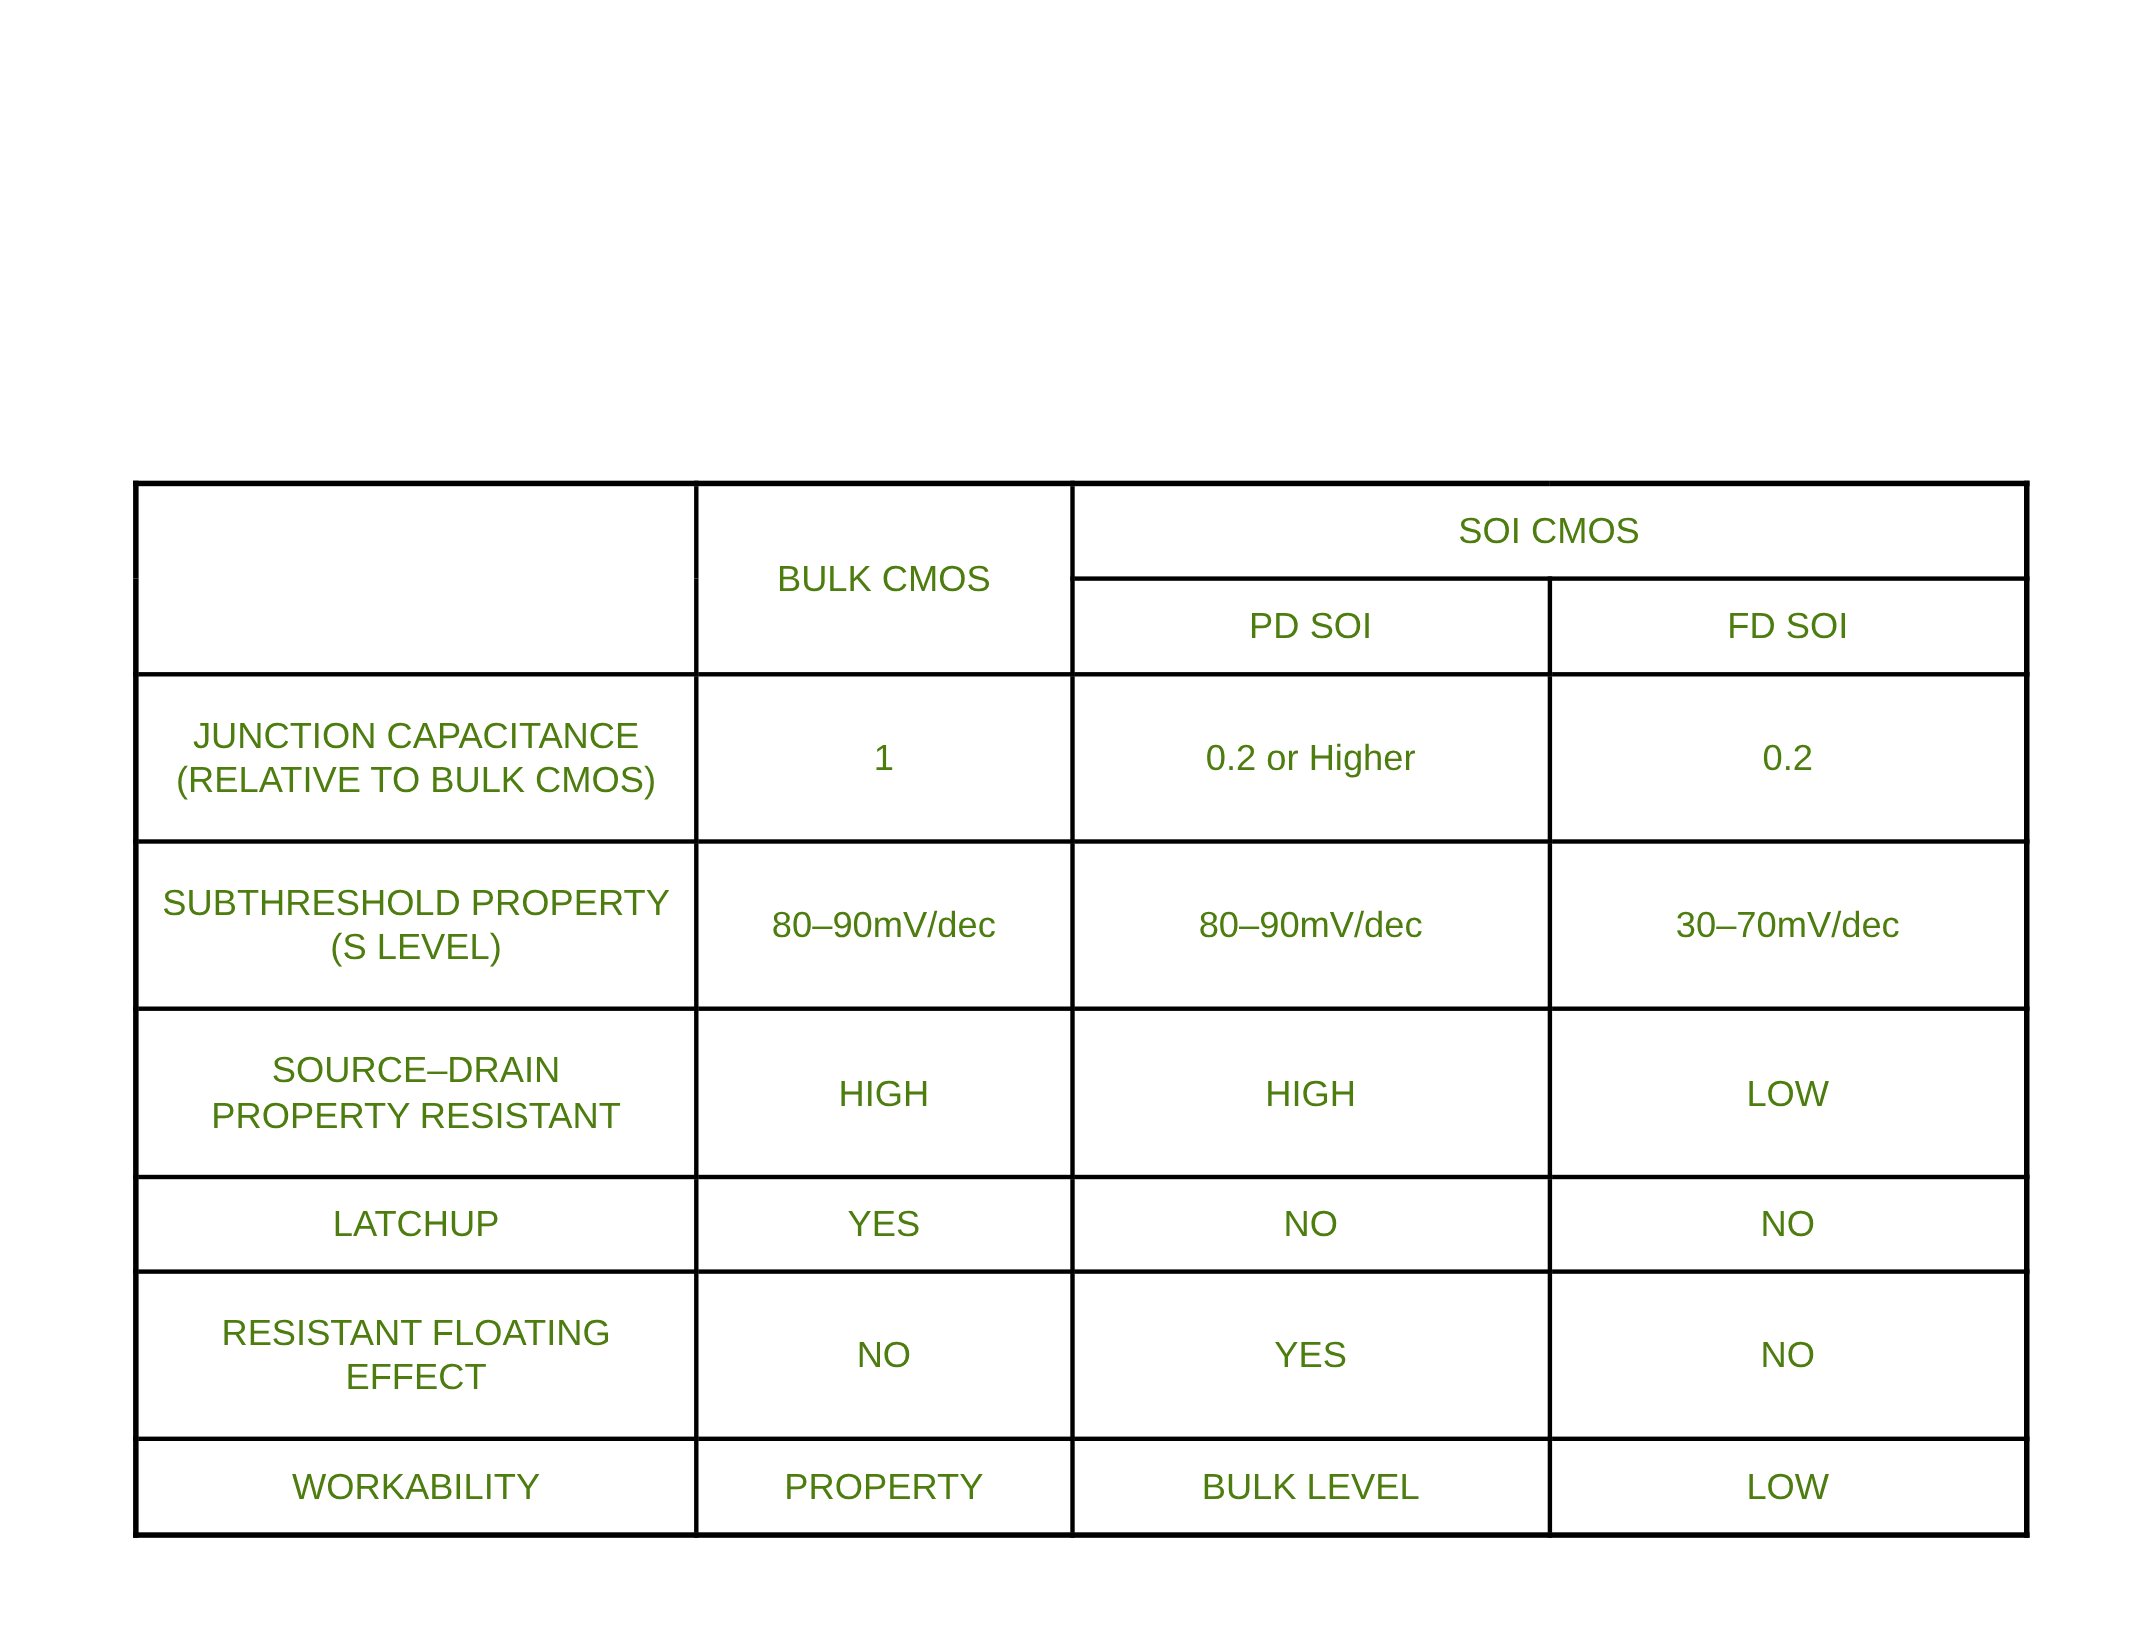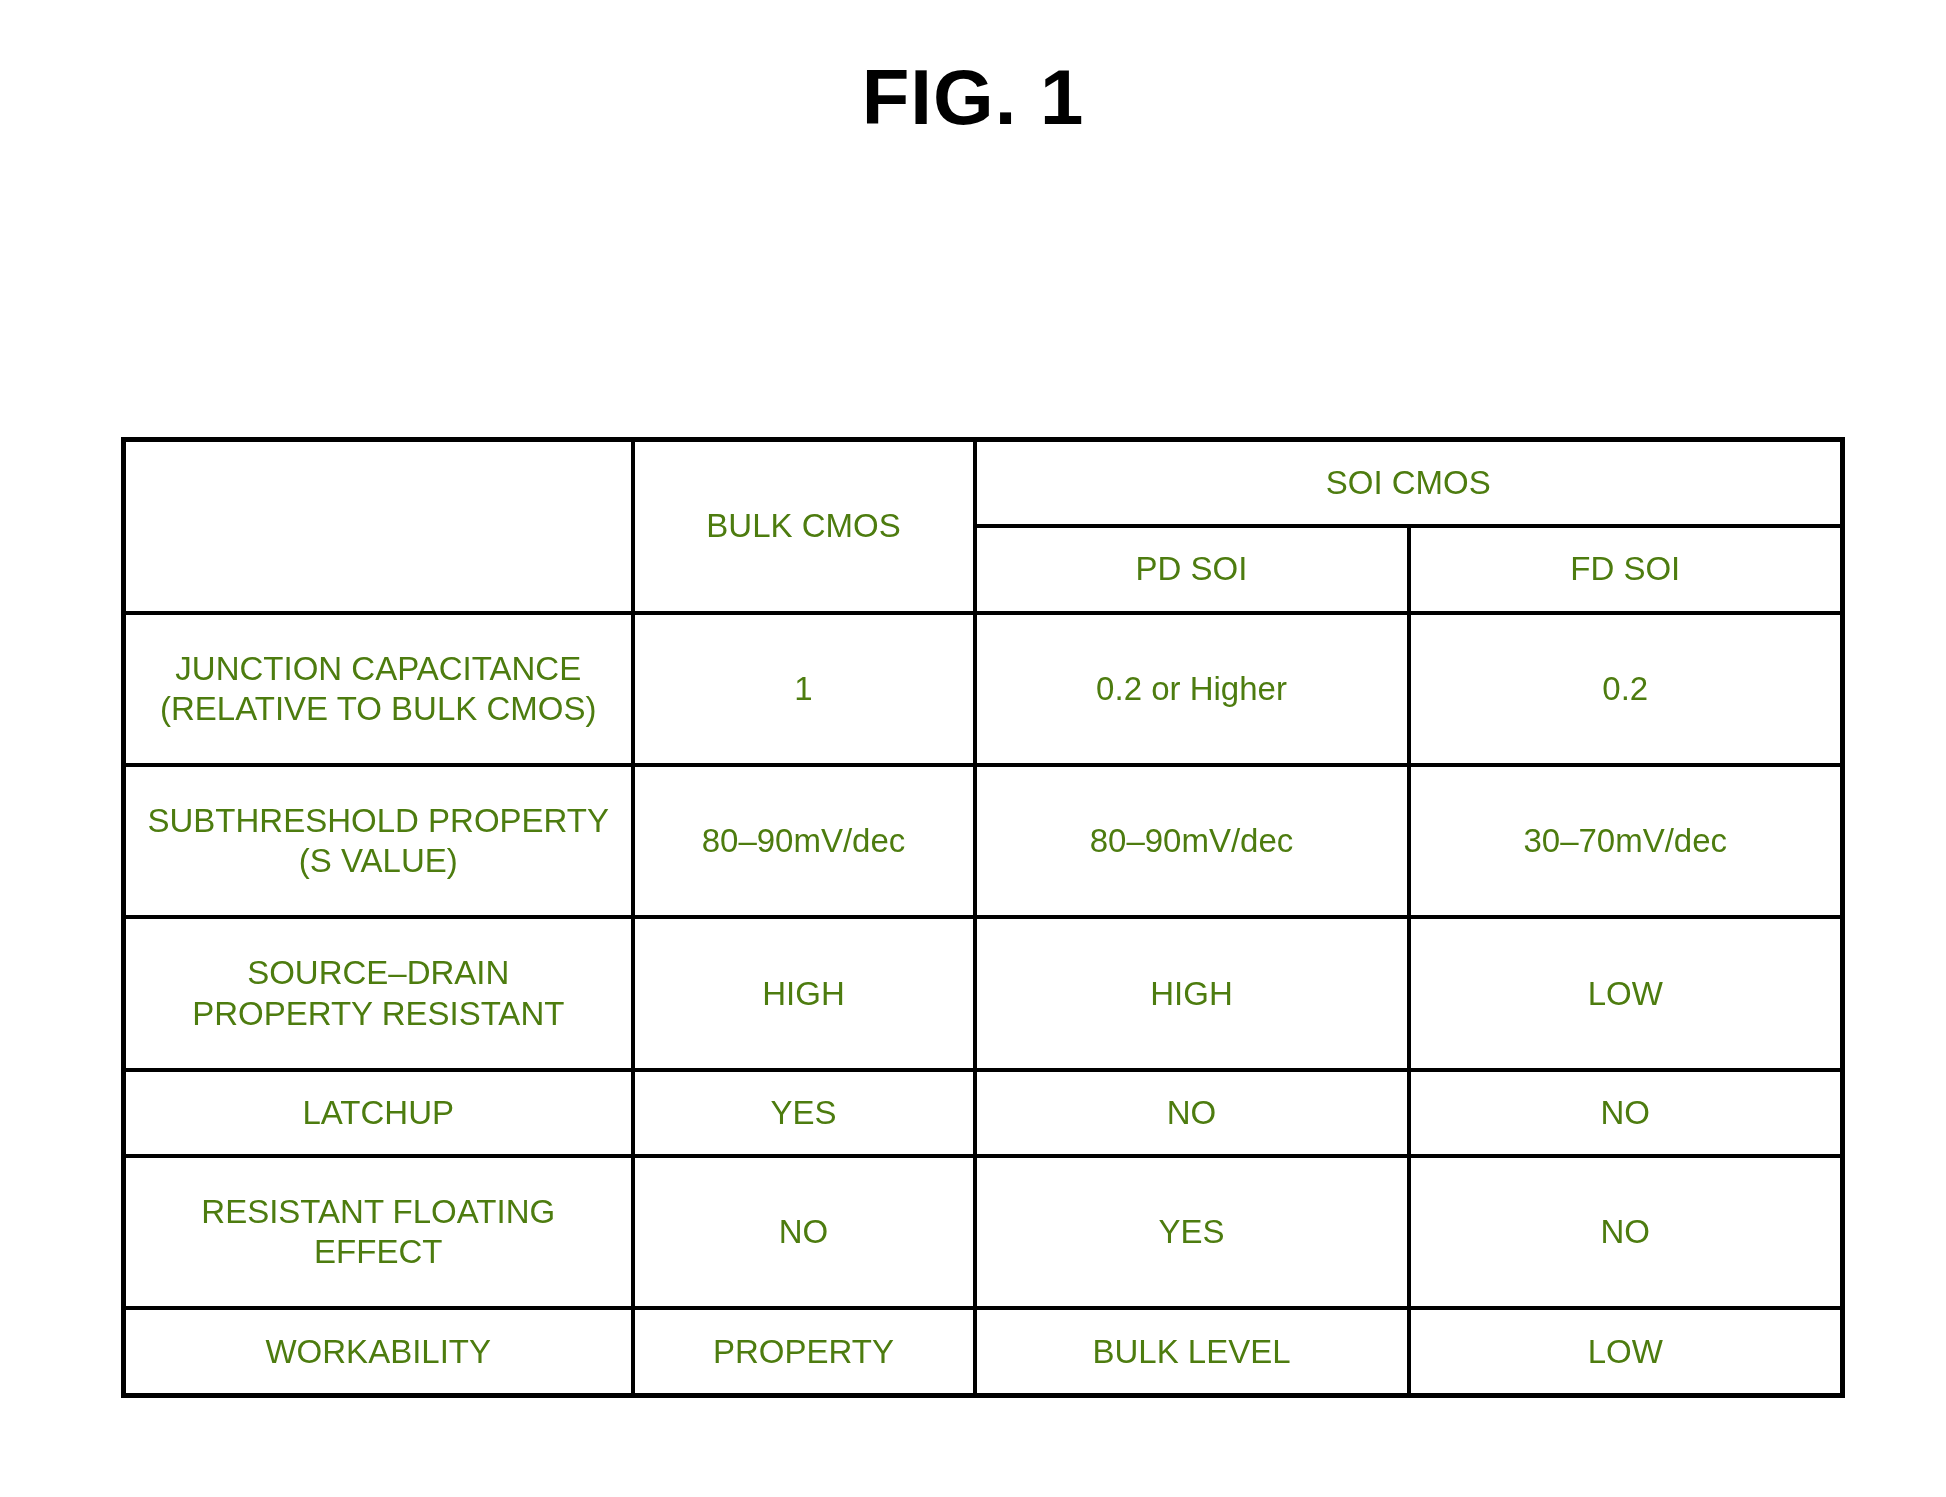--- a/index.html
+++ b/index.html
@@ -88,21 +88,20 @@
     border-left: 5px solid #000;
   }
 
   .nowrapline { white-space: pre; display: block; }
 </style>
 </head>
 <body>
 
 <div class="figure-page">
 
-  <div class="fig-title">FIG. 1</div>
 
   <div class="table-wrap">
     <table class="spec-table">
       <colgroup>
         <col class="c-label">
         <col class="c-bulk">
         <col class="c-pd">
         <col class="c-fd">
       </colgroup>
       <tbody>
@@ -122,21 +121,21 @@
             <span class="nowrapline">(RELATIVE TO BULK CMOS)</span>
           </td>
           <td class="value-cell">1</td>
           <td class="value-cell">0.2 or Higher</td>
           <td class="value-cell">0.2</td>
         </tr>
 
         <tr>
           <td class="label-cell">
             <span class="nowrapline">SUBTHRESHOLD PROPERTY</span>
-            <span class="nowrapline">(S VALUE)</span>
+            <span class="nowrapline">(S LEVEL)</span>
           </td>
           <td class="value-cell">80‒90mV/dec</td>
           <td class="value-cell">80‒90mV/dec</td>
           <td class="value-cell">30‒70mV/dec</td>
         </tr>
 
         <tr>
           <td class="label-cell">
             <span class="nowrapline">SOURCE‒DRAIN</span>
             <span class="nowrapline">PROPERTY RESISTANT</span>

